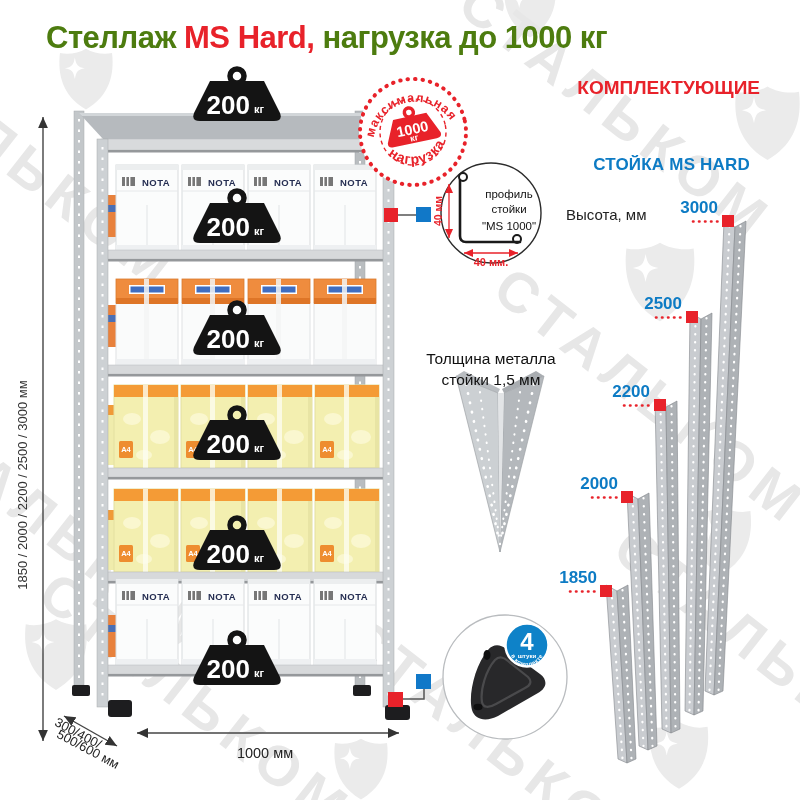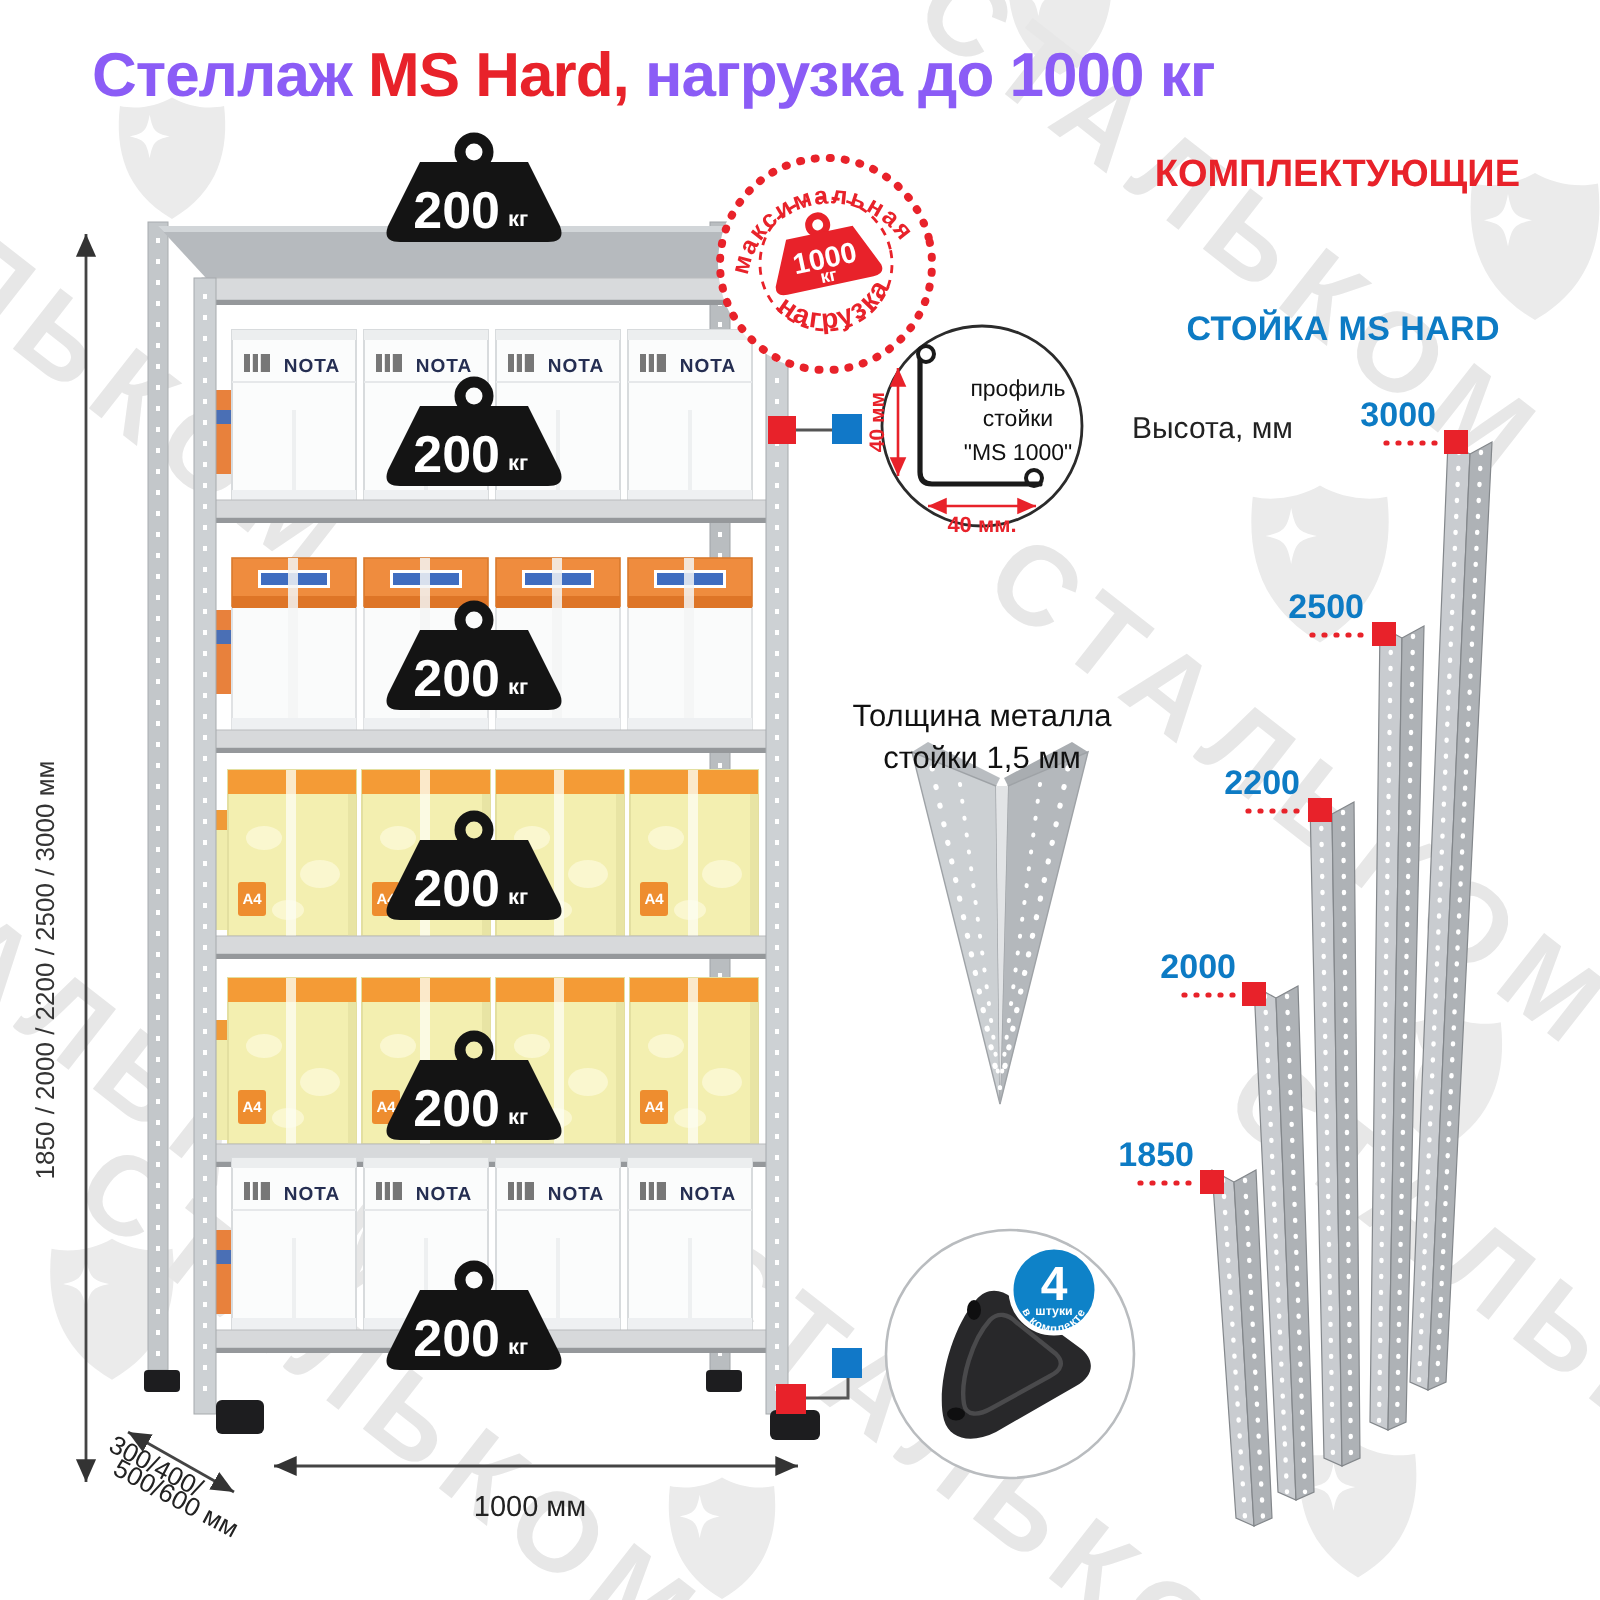--- a/index.html
+++ b/index.html
@@ -1,21 +1,21 @@
 <!DOCTYPE html>
 <html><head>
 <meta charset="utf-8">
 <style>
   html,body{margin:0;padding:0;background:#fff;}
   .page{position:relative;width:800px;height:800px;background:#fff;overflow:hidden;
         font-family:"Liberation Sans",sans-serif;}
   .abs{position:absolute;}
   svg text{font-family:"Liberation Sans",sans-serif;}
   .title{left:46px;top:20px;font-size:31px;font-weight:bold;white-space:nowrap;letter-spacing:-0.5px;}
-  .title .blue{color:#8b5cf6;}
+  .title .blue{color:#4d7c0f;}
   .title .red{color:#e8222a;}
   .comp-heading{left:540px;top:77px;width:220px;text-align:right;color:#e8222a;
         font-size:19px;font-weight:bold;line-height:1.16;}
   .subheading{left:540px;top:155px;width:210px;text-align:right;color:#0d7bc4;
         font-size:17px;font-weight:bold;letter-spacing:0.2px;}
   .height-label{left:566px;top:206px;font-size:15px;color:#222;}
   .thickness{left:395px;top:349px;width:192px;text-align:center;font-size:15.5px;
         color:#111;line-height:1.35;}
   .foot-label{left:410px;top:744px;width:190px;text-align:center;font-size:16px;
         color:#111;line-height:1.3;}

